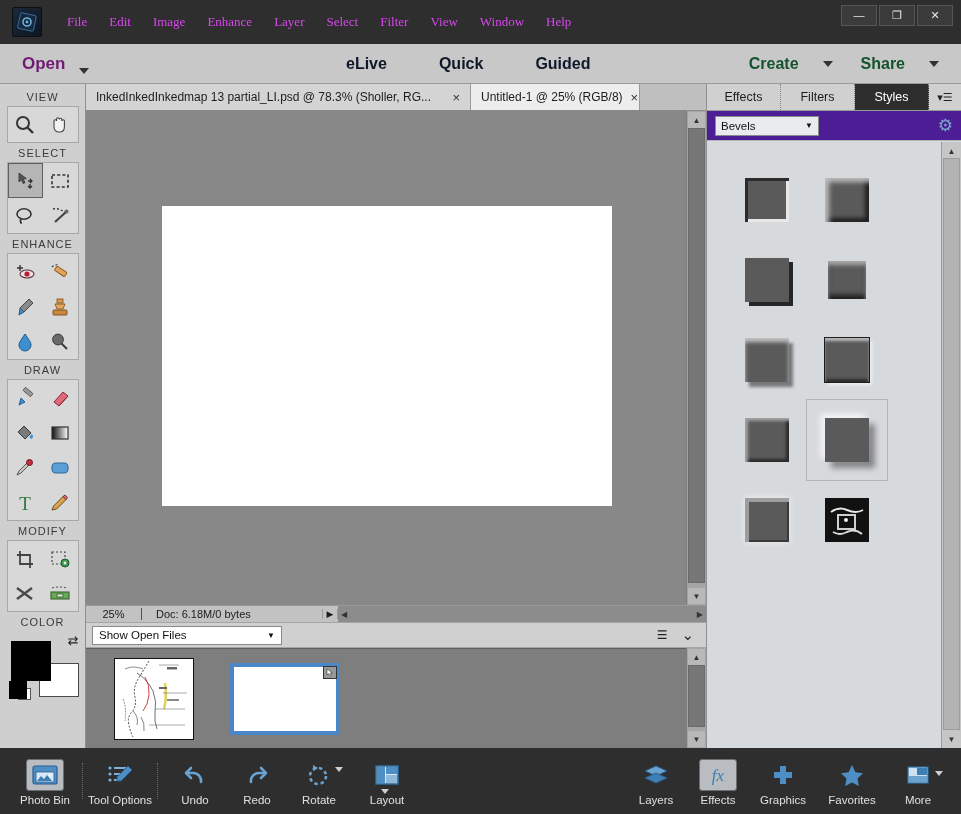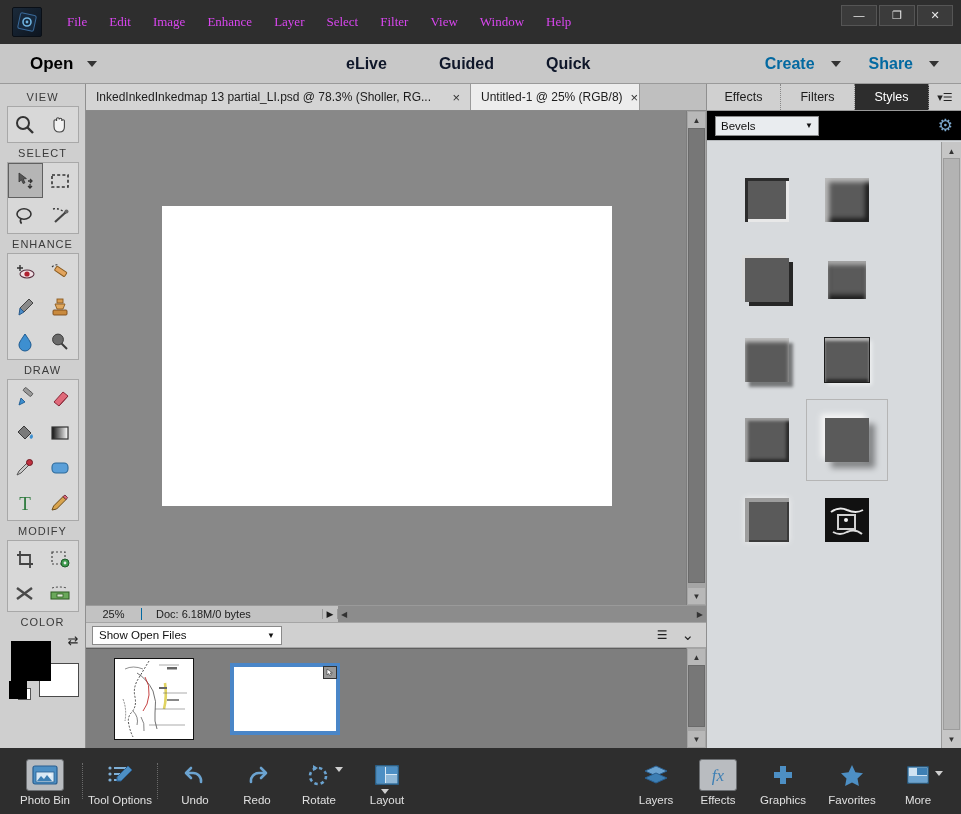--- a/index.html
+++ b/index.html
@@ -38,37 +38,37 @@
   }
 
   
   .modebar {
     position:absolute; left:0; top:44px; width:961px; height:40px;
     background:#c8c8c8;
     display:flex; align-items:center;
     border-bottom:1px solid #9a9a9a;
   }
   .open-btn {
-    margin-left:30px; font-size:17px; font-weight:bold; color:#000000;
-    display:flex; align-items:center; gap:14px; cursor:default;
+    margin-left:22px; font-size:17px; font-weight:bold; color:#701a75;
+    display:flex; align-items:flex-end; gap:14px; cursor:default;
   }
   .caret-d {
     width:0;height:0;border-left:5px solid transparent;border-right:5px solid transparent;
     border-top:6px solid #333;
   }
   .mode-tabs { position:absolute; left:320px; top:0; height:40px; display:flex; }
   .mode-tab {
     padding:0 26px; height:40px; display:flex; align-items:center;
     font-size:16px; font-weight:bold; color:#0f172a; cursor:default;
   }
   .mode-tab.active { background:#2d2d2d; color:#ffffff; }
   .right-actions { position:absolute; right:8px; top:0; height:40px; display:flex; align-items:center; }
   .ra-btn {
-    font-size:16px; font-weight:bold; color:#0369a1; display:flex;
-    align-items:center; gap:16px; padding:0 14px; cursor:default;
+    font-size:16px; font-weight:bold; color:#14532d; display:flex;
+    align-items:center; gap:24px; padding:0 14px; cursor:default;
   }
 
   
   .toolbar {
     position:absolute; left:0; top:84px; width:86px; height:664px;
     background:#cfcfcf; border-right:1px solid #8f8f8f;
     display:flex; flex-direction:column; align-items:center;
     padding-top:3px;
   }
   .tool-section-label {
@@ -198,21 +198,21 @@
     border-bottom:1px solid #9a9a9a;
   }
   .rp-tab {
     flex:1; display:flex; align-items:center; justify-content:center;
     font-size:12.5px; color:#1c1c1c; cursor:default;
     border-right:1px dotted #888;
   }
   .rp-tab.active { background:#2d2d2d; color:#fff; }
   .rp-menu { width:32px; display:flex; align-items:center; justify-content:center; font-size:11px; color:#222; }
   .rp-subbar {
-    height:30px; background:#000000; display:flex; align-items:center;
+    height:30px; background:#4c1d95; display:flex; align-items:center;
     padding:0 8px; border-bottom:1px solid #b4b7ba;
   }
   .rp-select {
     width:104px; height:20px; background:#e9ecef; border:1px solid #8a8a8a;
     display:flex; align-items:center; justify-content:space-between;
     padding:0 5px; font-size:11.5px; color:#111;
   }
   .gear { margin-left:auto; color:#7ba7cc; font-size:17px; }
   .styles-grid {
     position:absolute; left:0; top:58px; width:233px; height:606px;
@@ -285,22 +285,22 @@
 </div>
 
 <div class="modebar">
   <div class="open-btn">
     <span>Open</span>
     <span class="caret-d"></span>
   </div>
 
   <div class="mode-tabs">
     <div class="mode-tab">eLive</div>
+    <div class="mode-tab">Quick</div>
     <div class="mode-tab">Guided</div>
-    <div class="mode-tab">Quick</div>
   </div>
 
   <div class="right-actions">
     <div class="ra-btn">
       <span>Create</span>
       <span class="caret-d"></span>
     </div>
     <div class="ra-btn">
       <span>Share</span>
       <span class="caret-d"></span>

